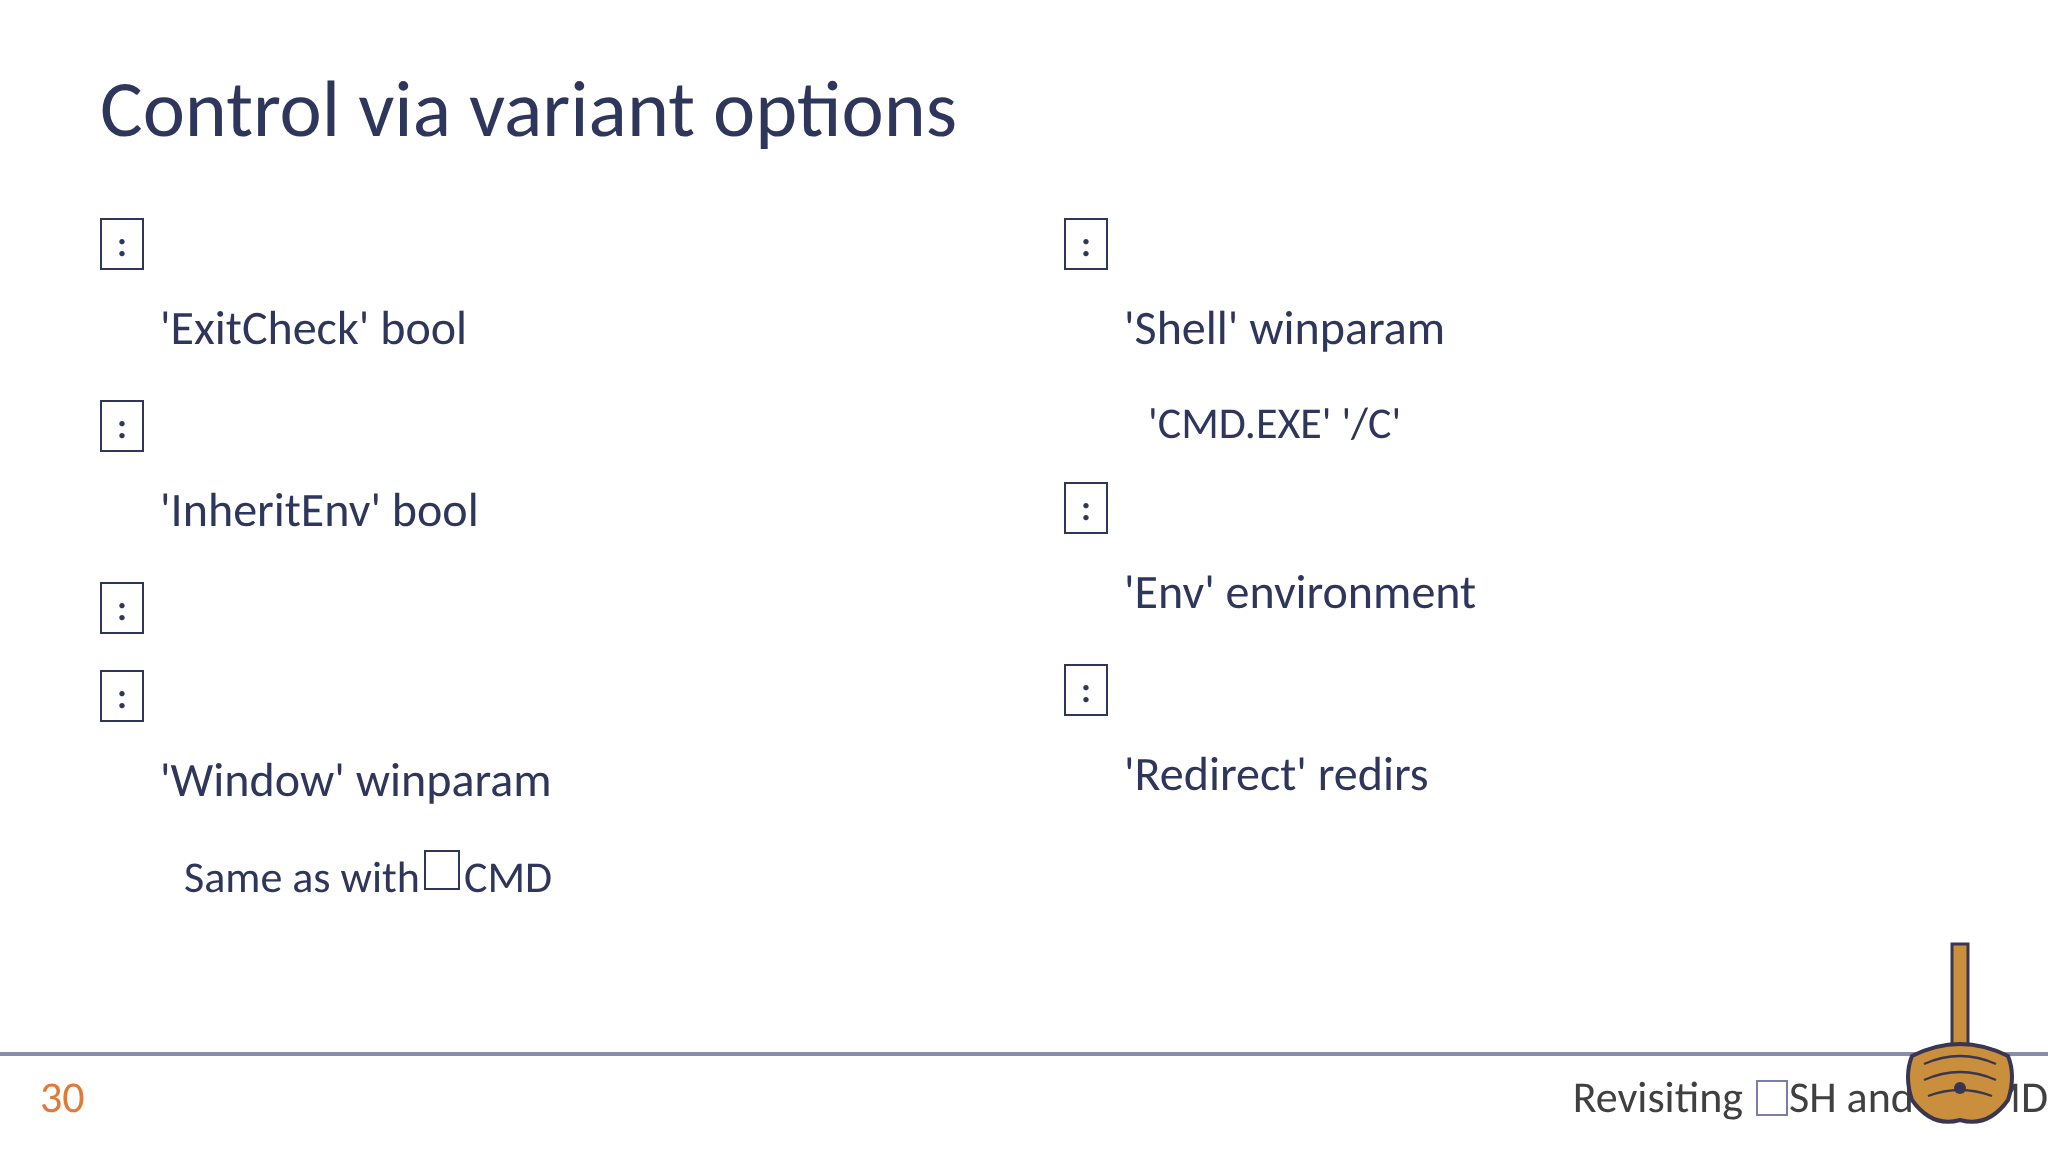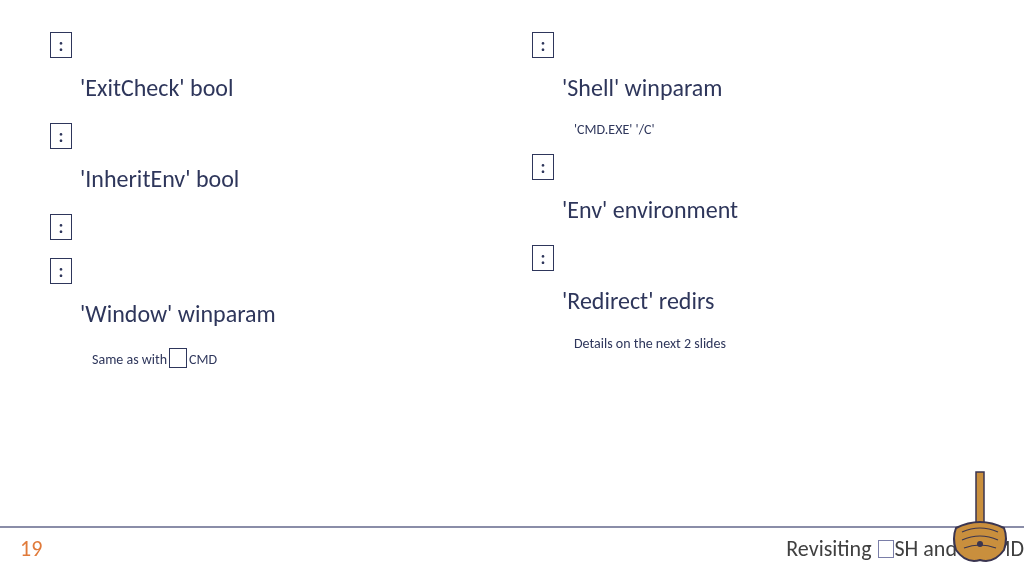--- a/index.html
+++ b/index.html
@@ -38,24 +38,24 @@
     font-size: 18px;
     font-weight: 600;
     flex-shrink: 0;
     position: relative;
     top: 2px;
   }
   .item-text { line-height: 1.3; margin-top: 42px; }
   .sub {
     margin-left: 42px;
     margin-bottom: 14px;
-    font-size: 14px;
+    font-size: 22px;
     color: #2e365b;
     display: flex;
-    align-items: flex-end;
+    align-items: flex-start;
   }
   .box {
     display: inline-block;
     width: 18px; height: 20px;
     border: 1.5px solid #2e365b;
     margin: 0 2px;
     vertical-align: -3px;
   }
   .footer {
     position: absolute;
@@ -91,20 +91,21 @@
   .hammer {
     position: absolute;
     right: 14px; bottom: 8px;
     width: 60px; height: 100px;
   }
 </style>
 </head>
 <body>
 
 <div class="slide">
+  <h1 class="title">Control via variant options</h1>
 
   <div class="columns">
 
     <div class="col">
       <div class="item">
         <span class="bullet">:</span>
         <span class="item-text">'ExitCheck' bool</span>
       </div>
       <div class="item">
         <span class="bullet">:</span>
@@ -133,30 +134,27 @@
         <span>'CMD.EXE' '/C'</span>
       </div>
       <div class="item">
         <span class="bullet">:</span>
         <span class="item-text">'Env' environment</span>
       </div>
       <div class="item">
         <span class="bullet">:</span>
         <span class="item-text">'Redirect' redirs</span>
       </div>
-      <div class="sub">
-        <span>Details on the next 2 slides</span>
-      </div>
     </div>
 
   </div>
 
   <div class="footer">
     <div class="hr"></div>
-    <div class="pagenum">19</div>
+    <div class="pagenum">30</div>
     <div class="footer-title">
       <span>Revisiting </span><span class="footer-box"></span><span>SH and </span><span class="footer-box"></span><span>CMD</span>
     </div>
     <svg class="hammer" viewBox="0 0 60 100">
       <rect x="26" y="4" width="8" height="56" fill="#c98f3d" stroke="#3a3550" stroke-width="1.5"></rect>
       <path d="M6 60 Q30 48 54 60 Q58 70 54 82 Q44 96 30 92 Q16 96 6 82 Q2 70 6 60 Z" fill="#c98f3d" stroke="#3a3550" stroke-width="2"></path>
       <path d="M12 64 Q30 56 48 64" fill="none" stroke="#3a3550" stroke-width="1.2"></path>
       <path d="M12 72 Q30 64 48 72" fill="none" stroke="#3a3550" stroke-width="1.2"></path>
       <path d="M14 80 Q30 74 46 80" fill="none" stroke="#3a3550" stroke-width="1.2"></path>
       <circle cx="30" cy="76" r="3" fill="#3a3550"></circle>

